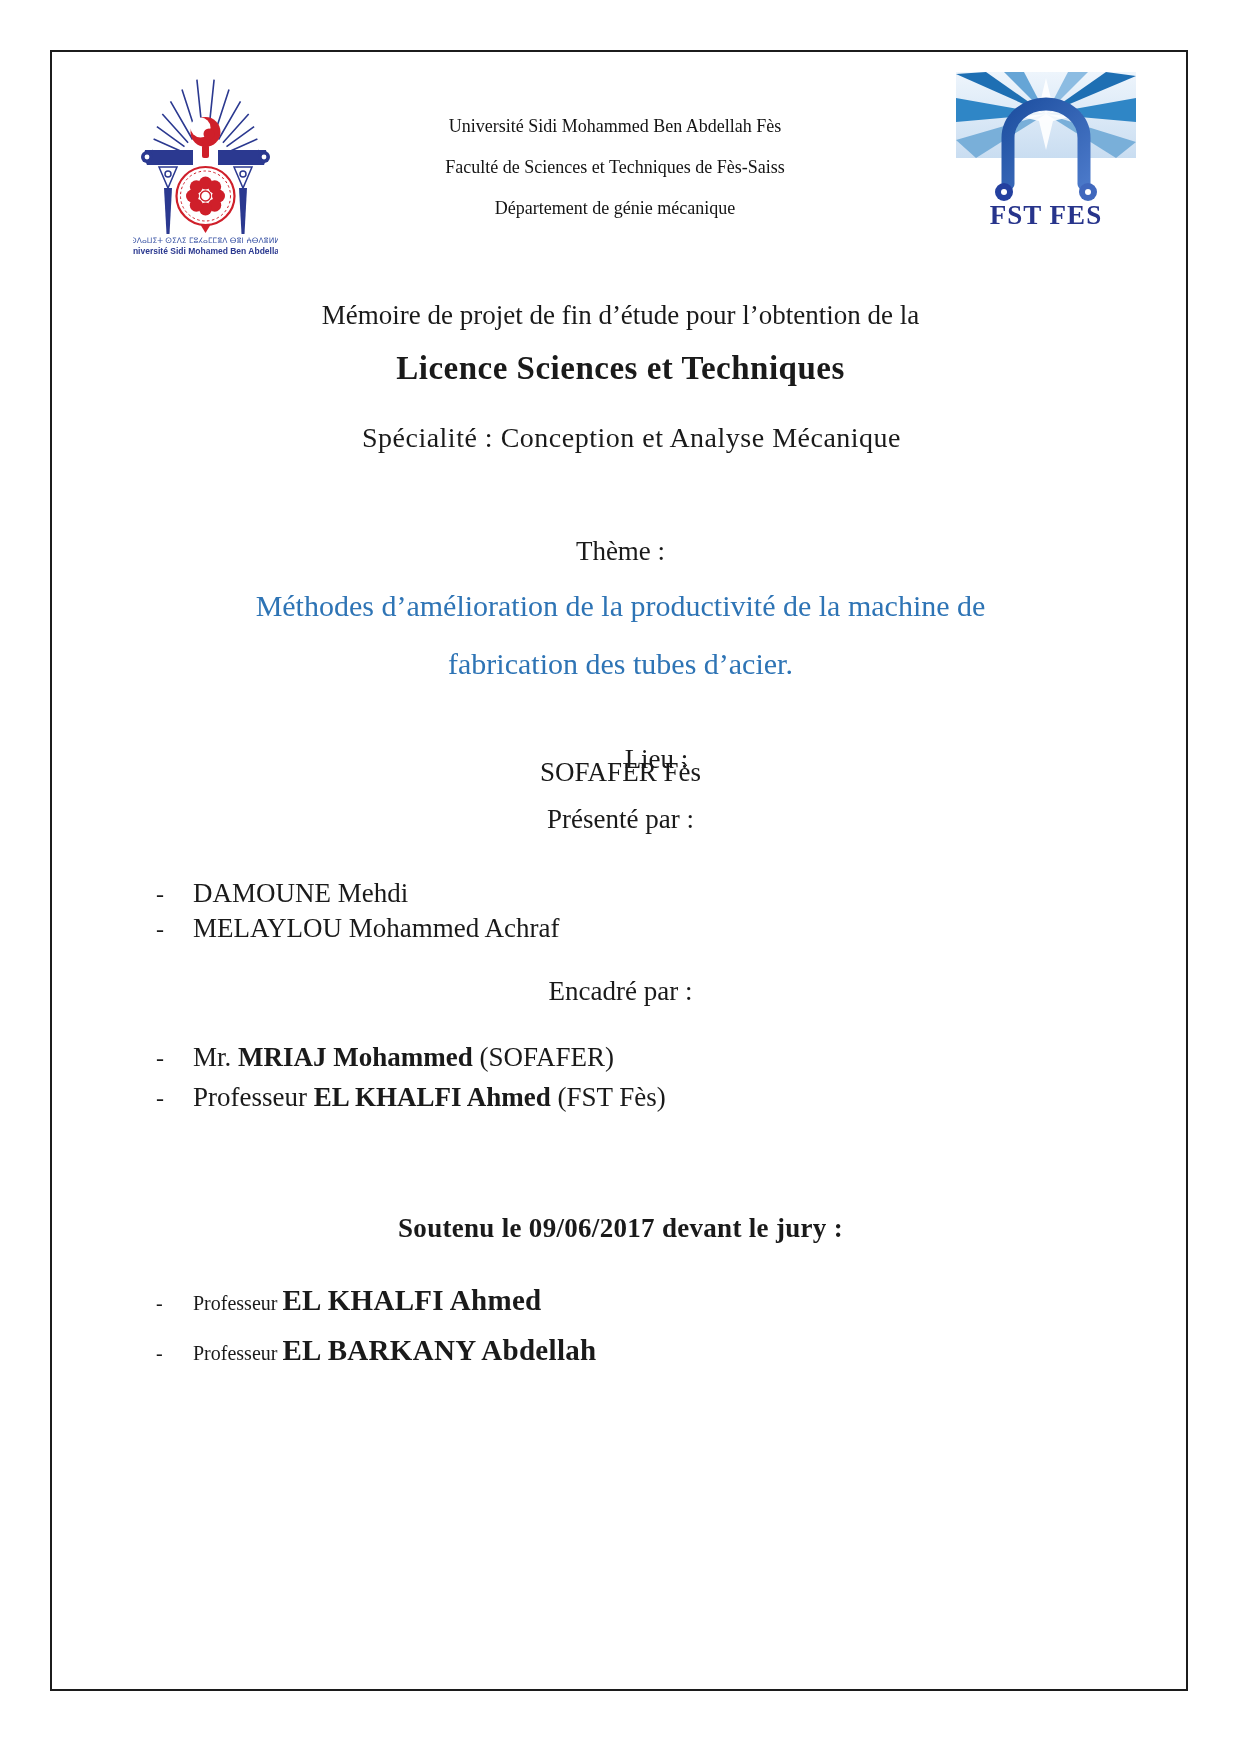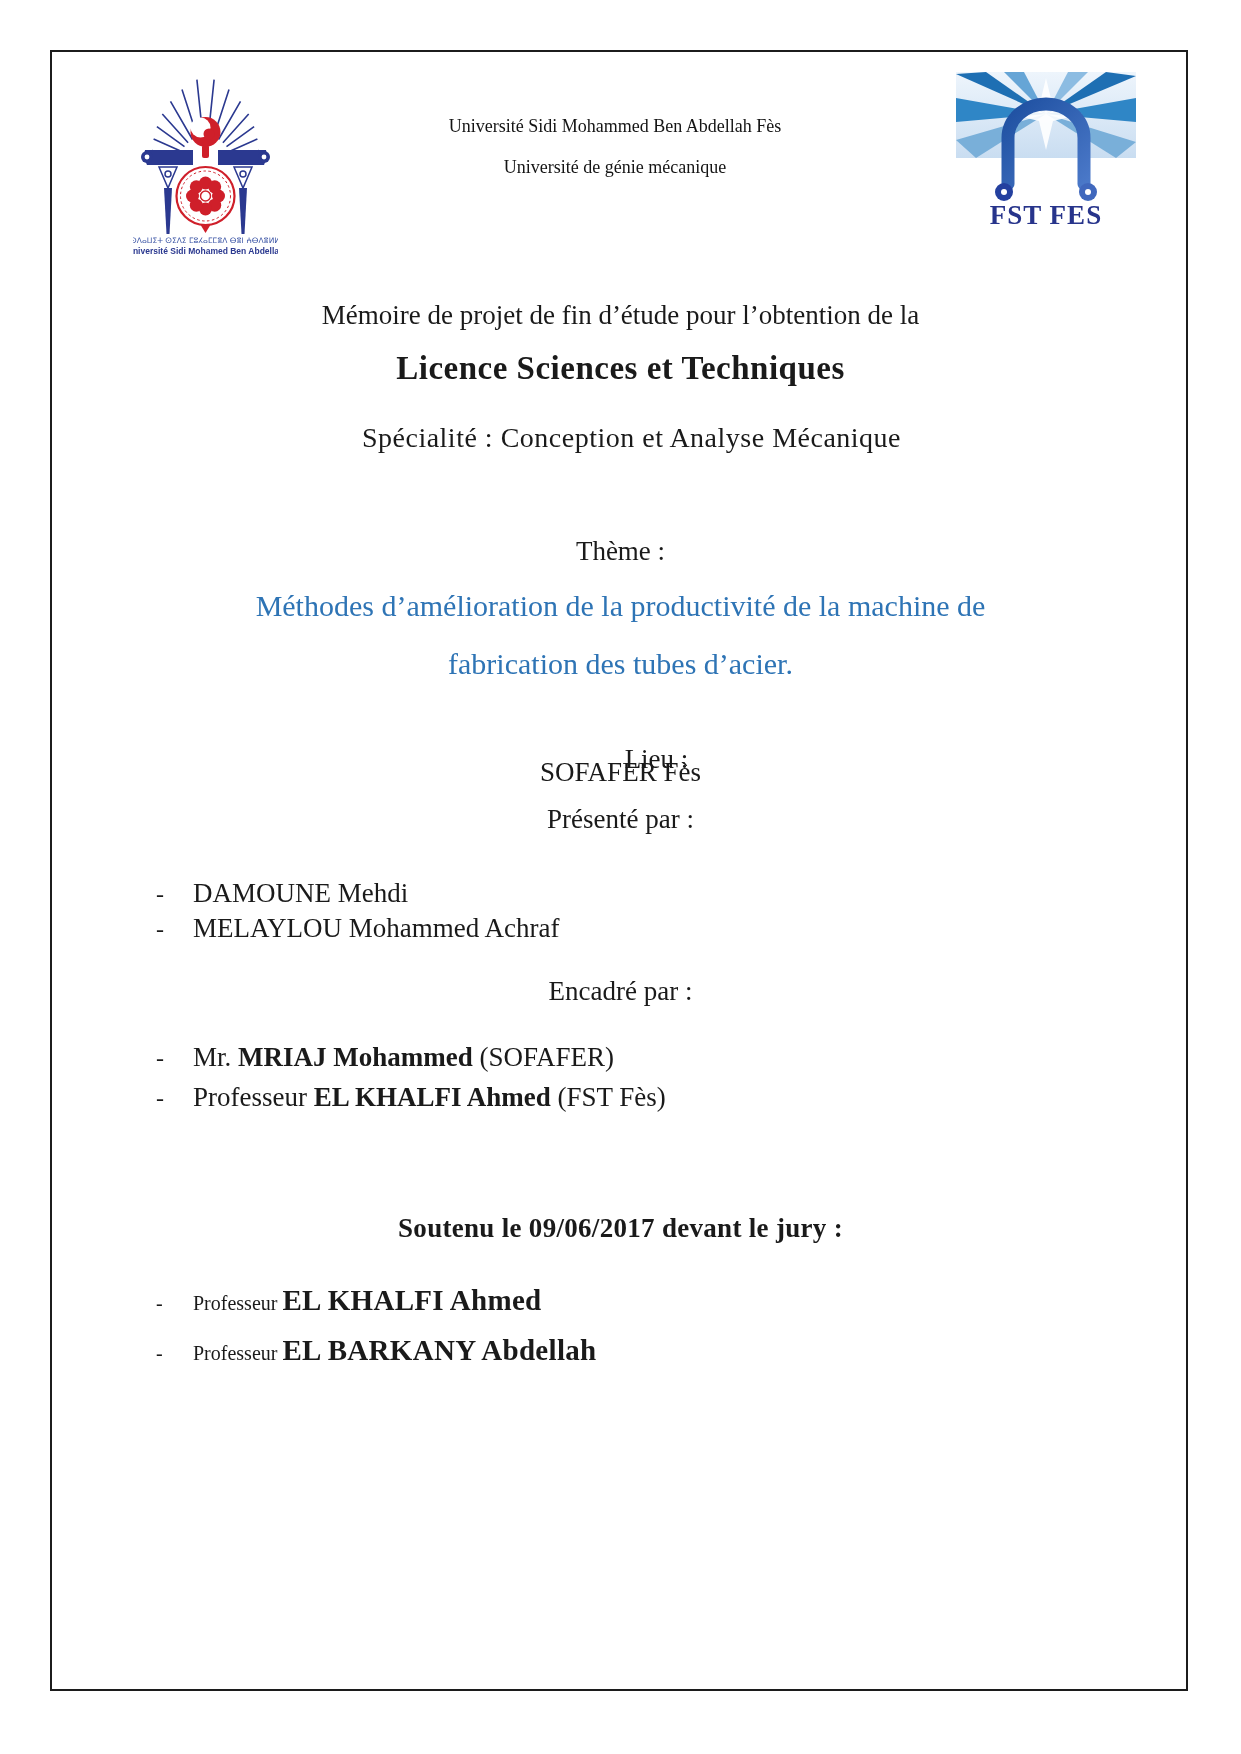--- a/index.html
+++ b/index.html
@@ -89,21 +89,22 @@
     </g>
     <circle cx="72.5" cy="130" r="5" fill="#fff" stroke="#cf1f2a" stroke-width="1.5"></circle>
     <polygon points="67,158 78,158 72.5,167" fill="#cf1f2a"></polygon>
   </g>
   <text x="72.5" y="177" text-anchor="middle" font-size="7.5" fill="#3d56a6" font-family="DejaVu Sans, sans-serif">ⵜⴰⵙⴷⴰⵡⵉⵜ ⵙⵉⴷⵉ ⵎⵓⵃⴰⵎⵎⴻⴷ ⴱⴻⵏ ⵄⴱⴷⴻⵍⵍⴰⵀ</text>
   <text x="72.5" y="188" text-anchor="middle" font-size="8.5" font-weight="bold" fill="#2b3990" font-family="Liberation Sans, DejaVu Sans, sans-serif">Université Sidi Mohamed Ben Abdellah</text>
 </svg>
 
 <div class="header-block">
   <div>Université Sidi Mohammed Ben Abdellah Fès</div>
-  <div>Université de génie mécanique</div>
+  <div>Faculté de Sciences et Techniques de Fès-Saiss</div>
+  <div>Département de génie mécanique</div>
 </div>
 
 <svg class="abs" style="left:952px;top:64px;" width="188" height="168" viewBox="0 0 188 168">
   <defs>
     <linearGradient id="bgGrad" x1="0" y1="0" x2="0" y2="1">
       <stop offset="0" stop-color="#eef5fc"></stop>
         <stop offset="1" stop-color="#c9ddf1"></stop>
     </linearGradient>
     <linearGradient id="agrad" x1="0" y1="0" x2="1" y2="1">
       <stop offset="0" stop-color="#1d4fa0"></stop>

